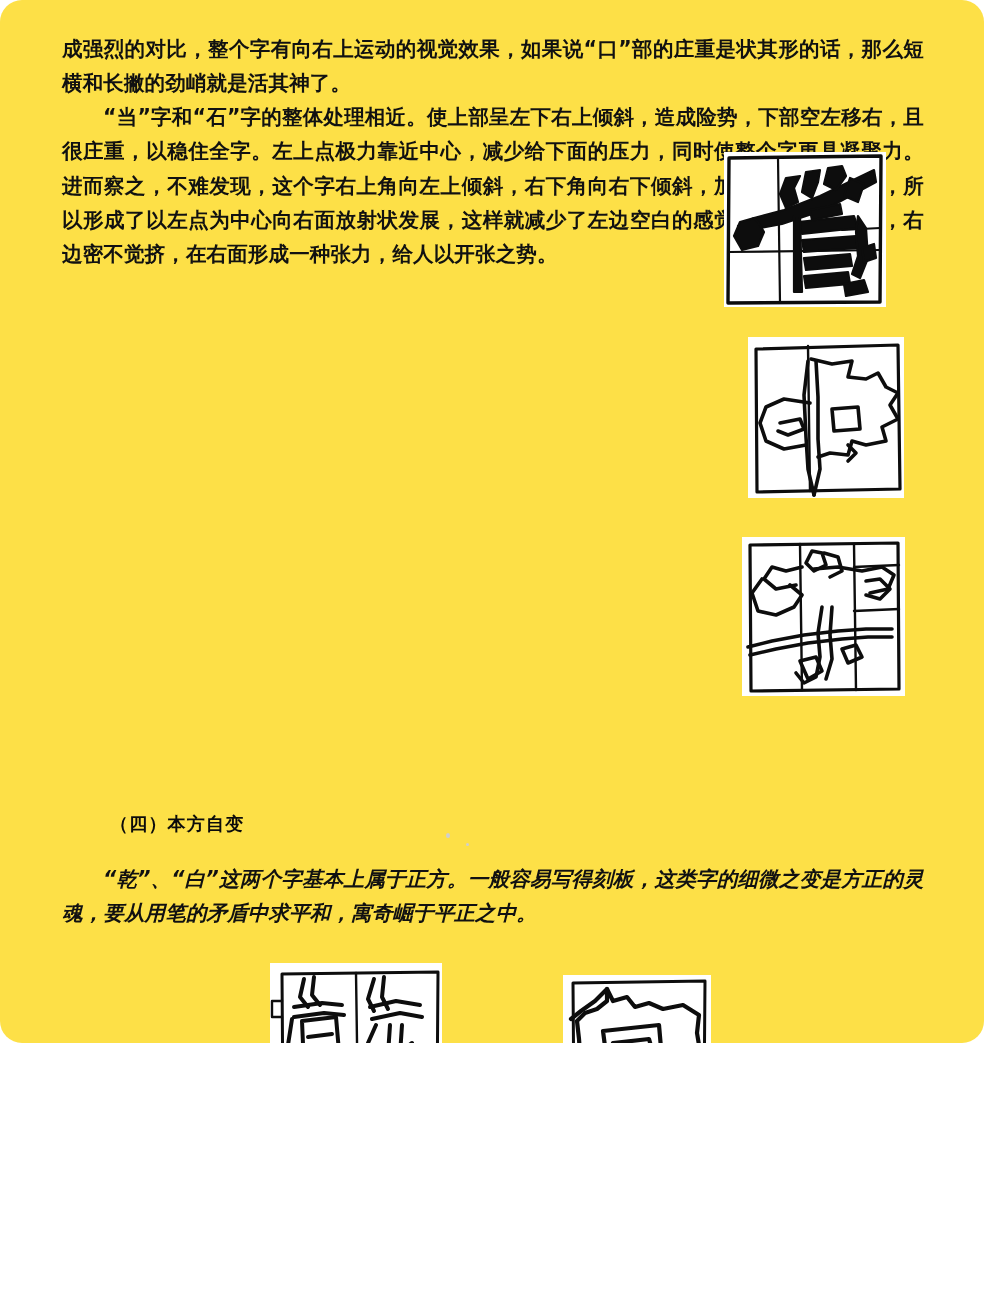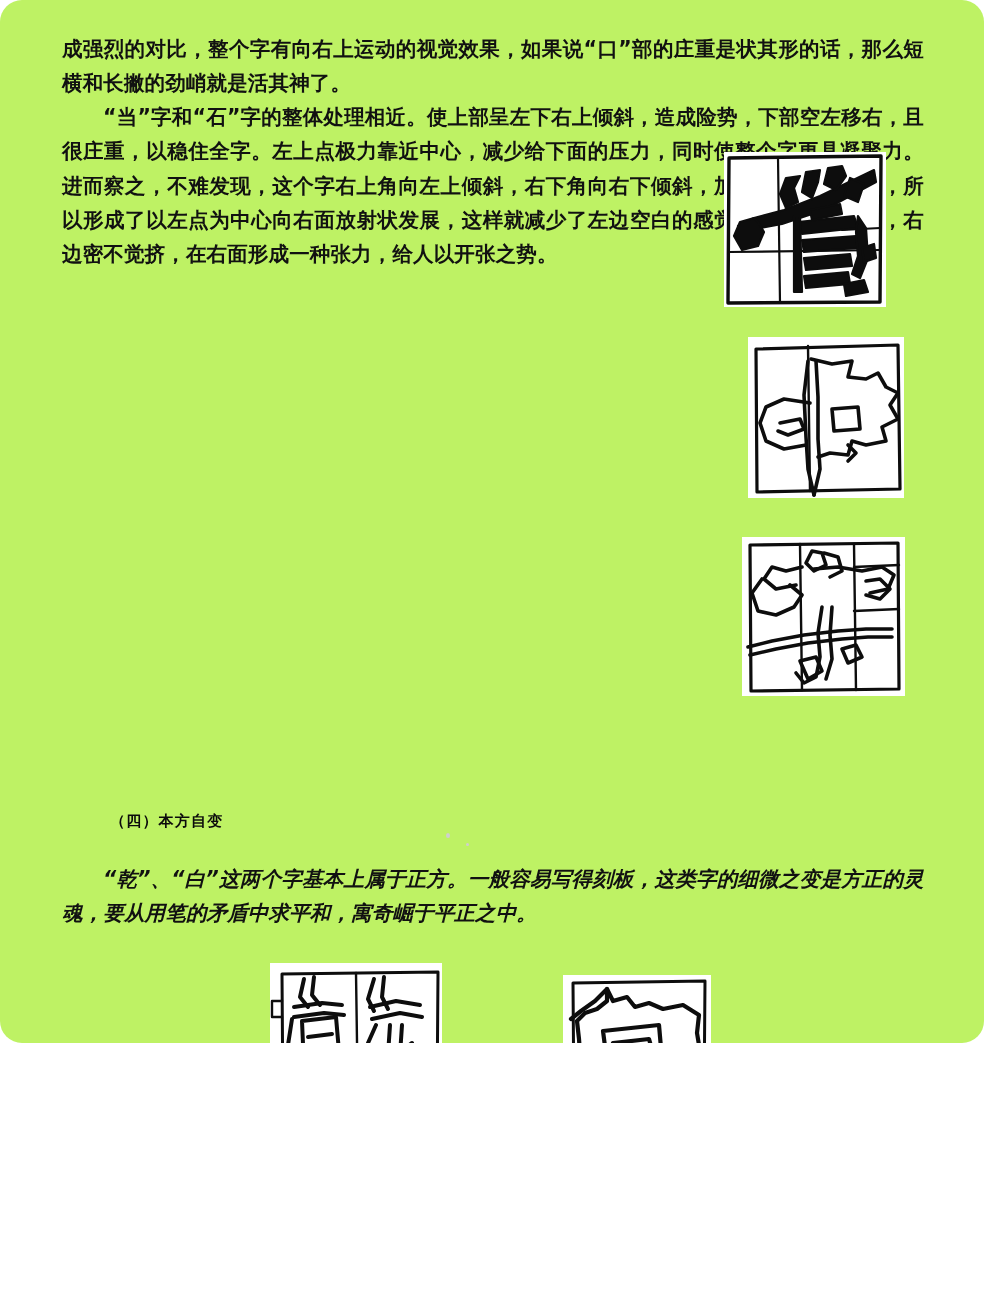--- a/index.html
+++ b/index.html
@@ -7,21 +7,21 @@
     padding: 0;
     background: #ffffff;
   }
   body {
     font-family: "DejaVu Sans", "Liberation Sans", sans-serif;
   }
   #page {
     position: relative;
     width: 984px;
     height: 1043px;
-    background: #bef264;
+    background: #fde047;
     overflow: hidden;
     border-radius: 22px;
   }
   .para {
     font-family: "DejaVu Sans", "Liberation Sans", sans-serif;
     font-size: 20.5px;
     line-height: 34.3px;
     color: #111111;
     text-align: justify;
     text-justify: inter-character;
@@ -36,21 +36,21 @@
   .blk { position: absolute; }
 
   #p1 { left: 62px; top: 32px;  width: 862px; }
   #p2 { left: 62px; top: 100px; width: 862px; }
   #p3 { left: 62px; top: 318px; width: 660px; }
   #p4 { left: 62px; top: 490px; width: 660px; }
   #p4b{ left: 62px; top: 695px; width: 862px; }
 
   #heading {
     left: 110px; top: 812px; width: 500px;
-    font-size: 15px;
+    font-size: 18px;
     font-weight: 800;
     color: #0b0b0b;
     letter-spacing: 1.2px;
     font-family: "DejaVu Sans", "Liberation Sans", sans-serif;
   }
   #p5 { left: 62px; top: 862px; width: 862px; font-style: italic; }
   #p6 { left: 62px; top: 1154px; width: 862px; }
 
   
   .fig {

